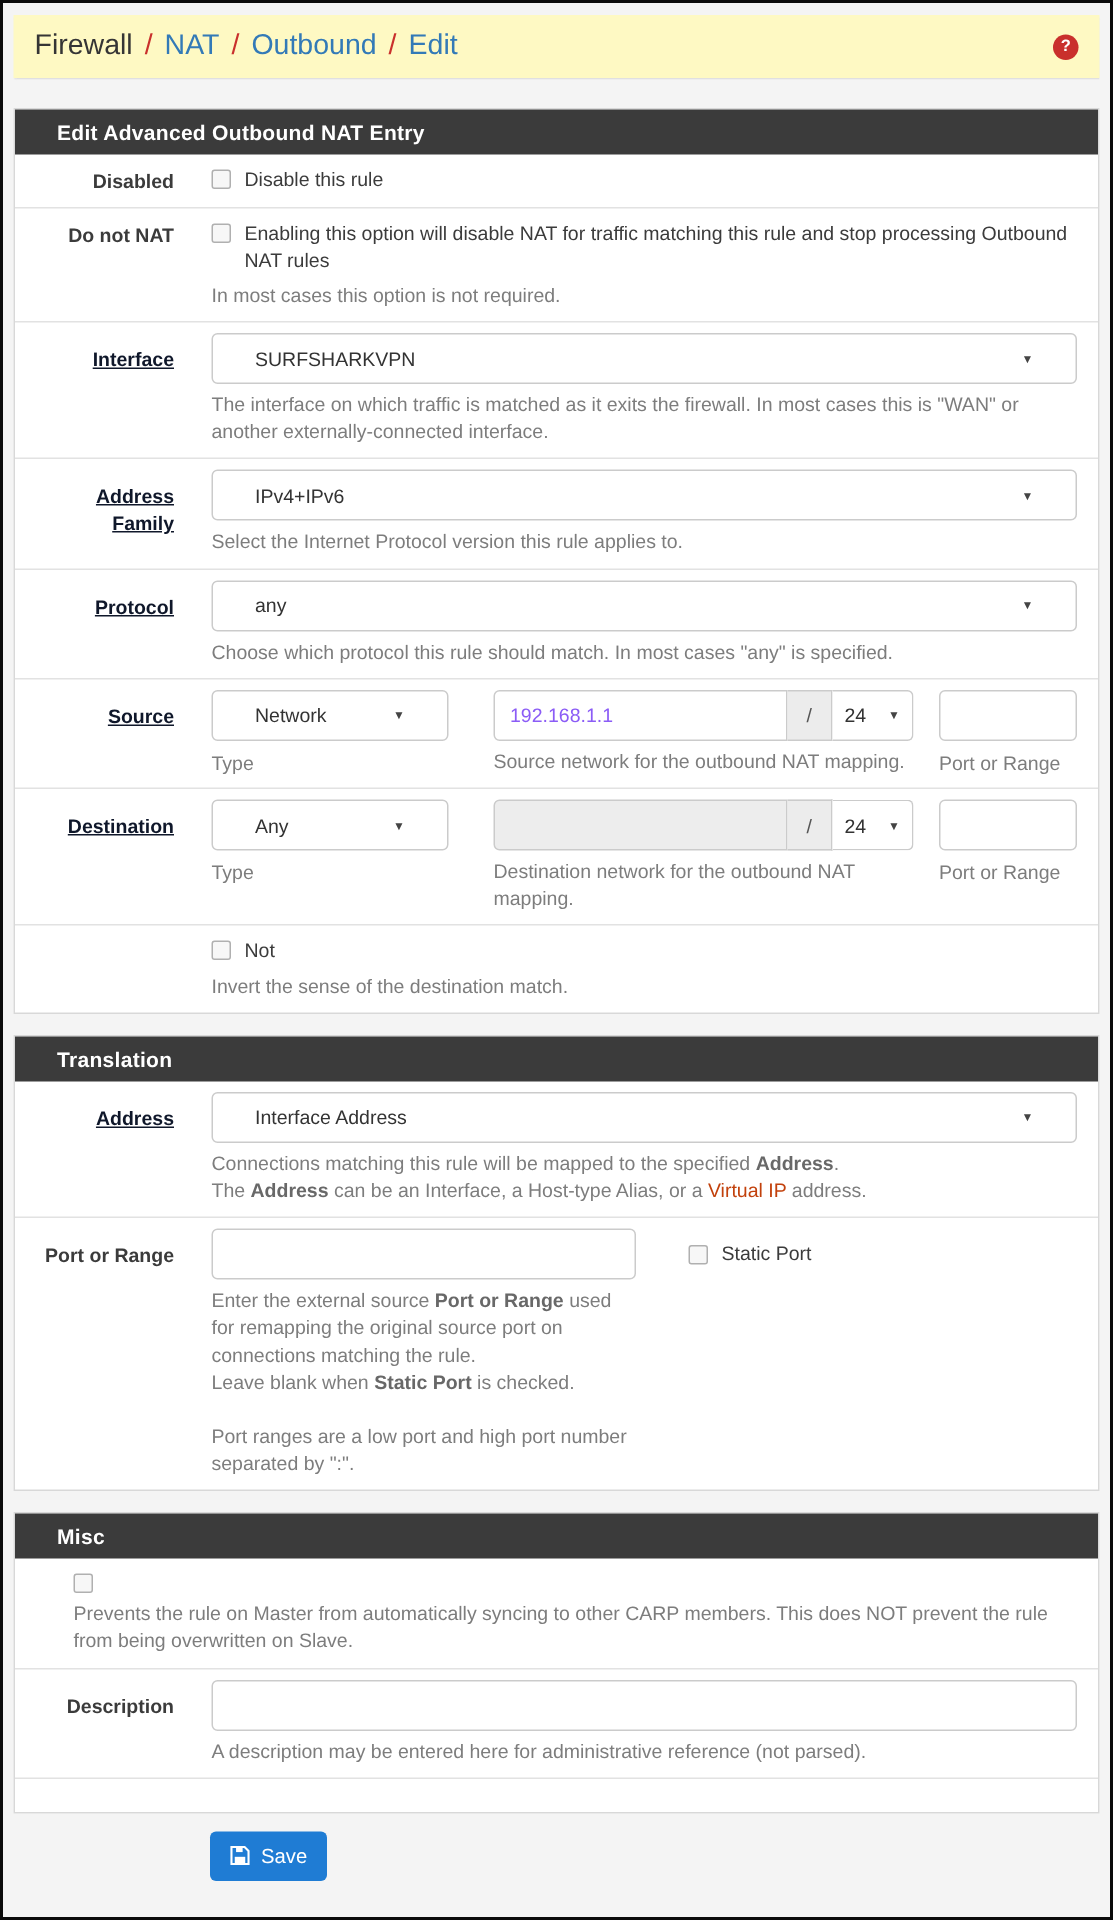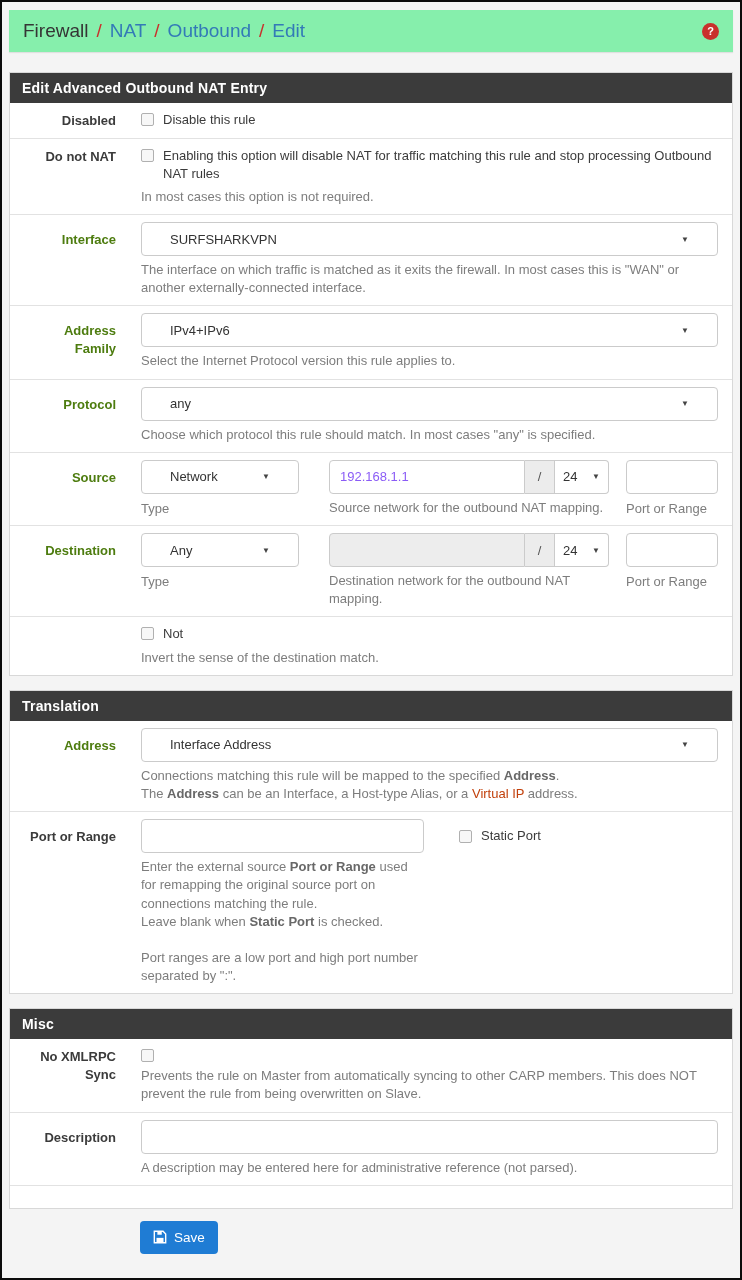--- a/index.html
+++ b/index.html
@@ -7,21 +7,21 @@
   body { font-family: "Liberation Sans", sans-serif; }
   .window {
     width: 742px; height: 1280px;
     border: 2px solid #0b0b0b;
     background: #f4f4f4;
     padding: 8px 7px;
     overflow: hidden;
   }
   
   .crumb-bar {
-    background: #86efac;
+    background: #fef9c3;
     height: 42px;
     display: flex; align-items: center;
     padding: 0 14px;
     font-size: 19px; color: #353535;
     box-shadow: 0 1px 1px rgba(0,0,0,0.08);
   }
   .crumb-sep { color: #c9302c; margin: 0 8px; }
   .crumb-link { color: #337ab7; text-decoration: none; cursor: pointer; }
   .help-badge {
     margin-left: auto;
@@ -30,32 +30,32 @@
     font-size: 11px; font-weight: bold;
     display: flex; align-items: center; justify-content: center;
     cursor: pointer;
   }
   
   .panel { background: #fff; border: 1px solid #d8d8d8; margin-top: 14px; }
   .panel.first { margin-top: 20px; }
   .panel-header {
     background: #3b3b3b; color: #fff;
     font-size: 14px; font-weight: bold;
-    padding: 7px 12px; letter-spacing: .2px;
+    padding: 7px 28px; letter-spacing: .2px;
   }
   .frow { display: flex; padding: 7px 14px 8px 14px; border-bottom: 1px solid #e2e2e2; }
   .frow.last { border-bottom: none; }
   .lbl {
     width: 92px; flex: none; text-align: right;
     font-size: 13px; font-weight: bold; color: #3b3b3b;
     line-height: 1.35;
   }
   .lbl-mid { padding-top: 9px; }
   .lbl-top { padding-top: 2px; }
-  .lbl a { color: #4d7c0f; cursor: pointer; }
+  .lbl a { color: #0f172a; text-decoration: underline; cursor: pointer; }
   .ctl { flex: 1; margin-left: 25px; min-width: 0; font-size: 13px; color: #3b3b3b; }
   .help { color: #7d7d7d; margin-top: 5px; line-height: 1.4; font-size: 13px; }
   .help b { color: #686868; }
   .help .lnk { color: #c2410c; cursor: pointer; }
   .caption { color: #7d7d7d; margin-top: 7px; font-size: 13px; white-space: nowrap; }
   
   .sel {
     height: 34px; border: 1px solid #cbcbcb; border-radius: 4px;
     background: #fff; display: flex; align-items: center;
     justify-content: space-between; padding: 0 28px;
@@ -280,21 +280,20 @@
           </div>
         </div>
       </div>
     </div>
   </div>
 
   <div class="panel">
     <div class="panel-header">Misc</div>
 
     <div class="frow">
-      <div class="lbl lbl-top">No XMLRPC Sync</div>
       <div class="ctl">
         <div class="check-row">
           <span class="cb"></span>
         </div>
         <div class="help">Prevents the rule on Master from automatically syncing to other CARP members. This does NOT prevent the rule from being overwritten on Slave.</div>
       </div>
     </div>
 
     <div class="frow">
       <div class="lbl lbl-mid">Description</div>

